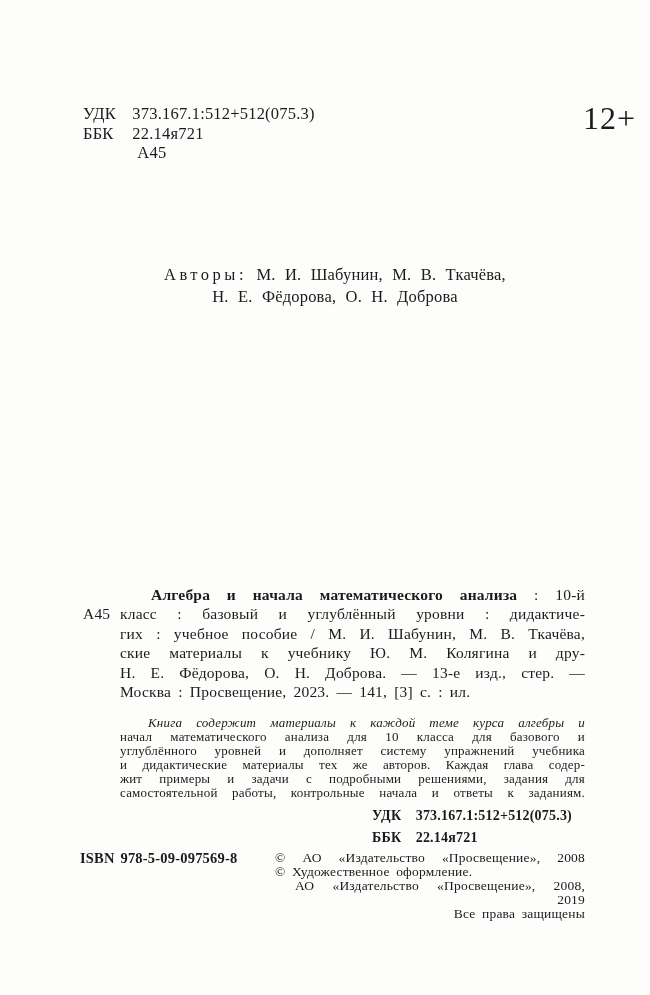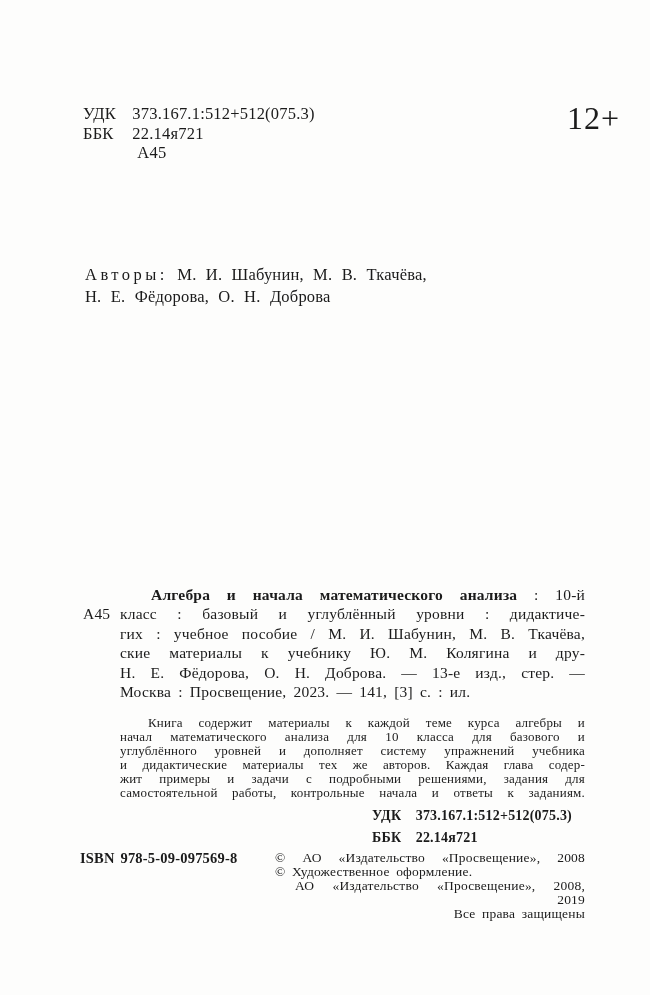--- a/index.html
+++ b/index.html
@@ -17,27 +17,27 @@
   
   .top-codes{
     position:absolute;left:83px;top:104px;
     font-size:16.5px;line-height:19.5px;
   }
   .code-row{white-space:nowrap;}
   .code-label{display:inline-block;width:45px;}
   .code-indent{display:inline-block;margin-left:5px;}
   
   .age-badge{
-    position:absolute;top:100px;right:78px;
+    position:absolute;top:100px;right:62px;
     font-size:32px;line-height:36px;letter-spacing:1px;
   }
   
   .authors{
     position:absolute;left:85px;top:264px;width:500px;
-    text-align:left;
+    text-align:center;
     font-size:16.5px;line-height:22px;
     word-spacing:5px;
   }
   .authors .spaced{letter-spacing:3.5px;}
   
   .catalog{
     position:absolute;left:120px;top:585px;width:465px;
     font-size:15.5px;line-height:19.4px;
   }
   .catalog .hang-code{
@@ -46,21 +46,21 @@
   .jl{text-align:justify;text-align-last:justify;}
   .indent1{text-indent:31px;}
   .catalog .isbn-line{text-indent:28px;margin-top:1px;word-spacing:2px;}
   .catalog .plain{word-spacing:3px;}
   .b{font-weight:bold;}
   
   .annotation{
     position:absolute;left:120px;top:716px;width:465px;
     font-size:13px;line-height:13.9px;
   }
-  .annotation .indent1{text-indent:28px;}
+  .annotation .indent1{text-indent:28px;font-style:italic;}
   
   .bottom-codes{
     position:absolute;left:372px;top:805px;
     font-weight:bold;
     font-size:14px;line-height:22px;
   }
   .bottom-codes .code-label{width:40px;}
   
   .imprint{
     position:absolute;left:80px;top:851px;width:505px;

